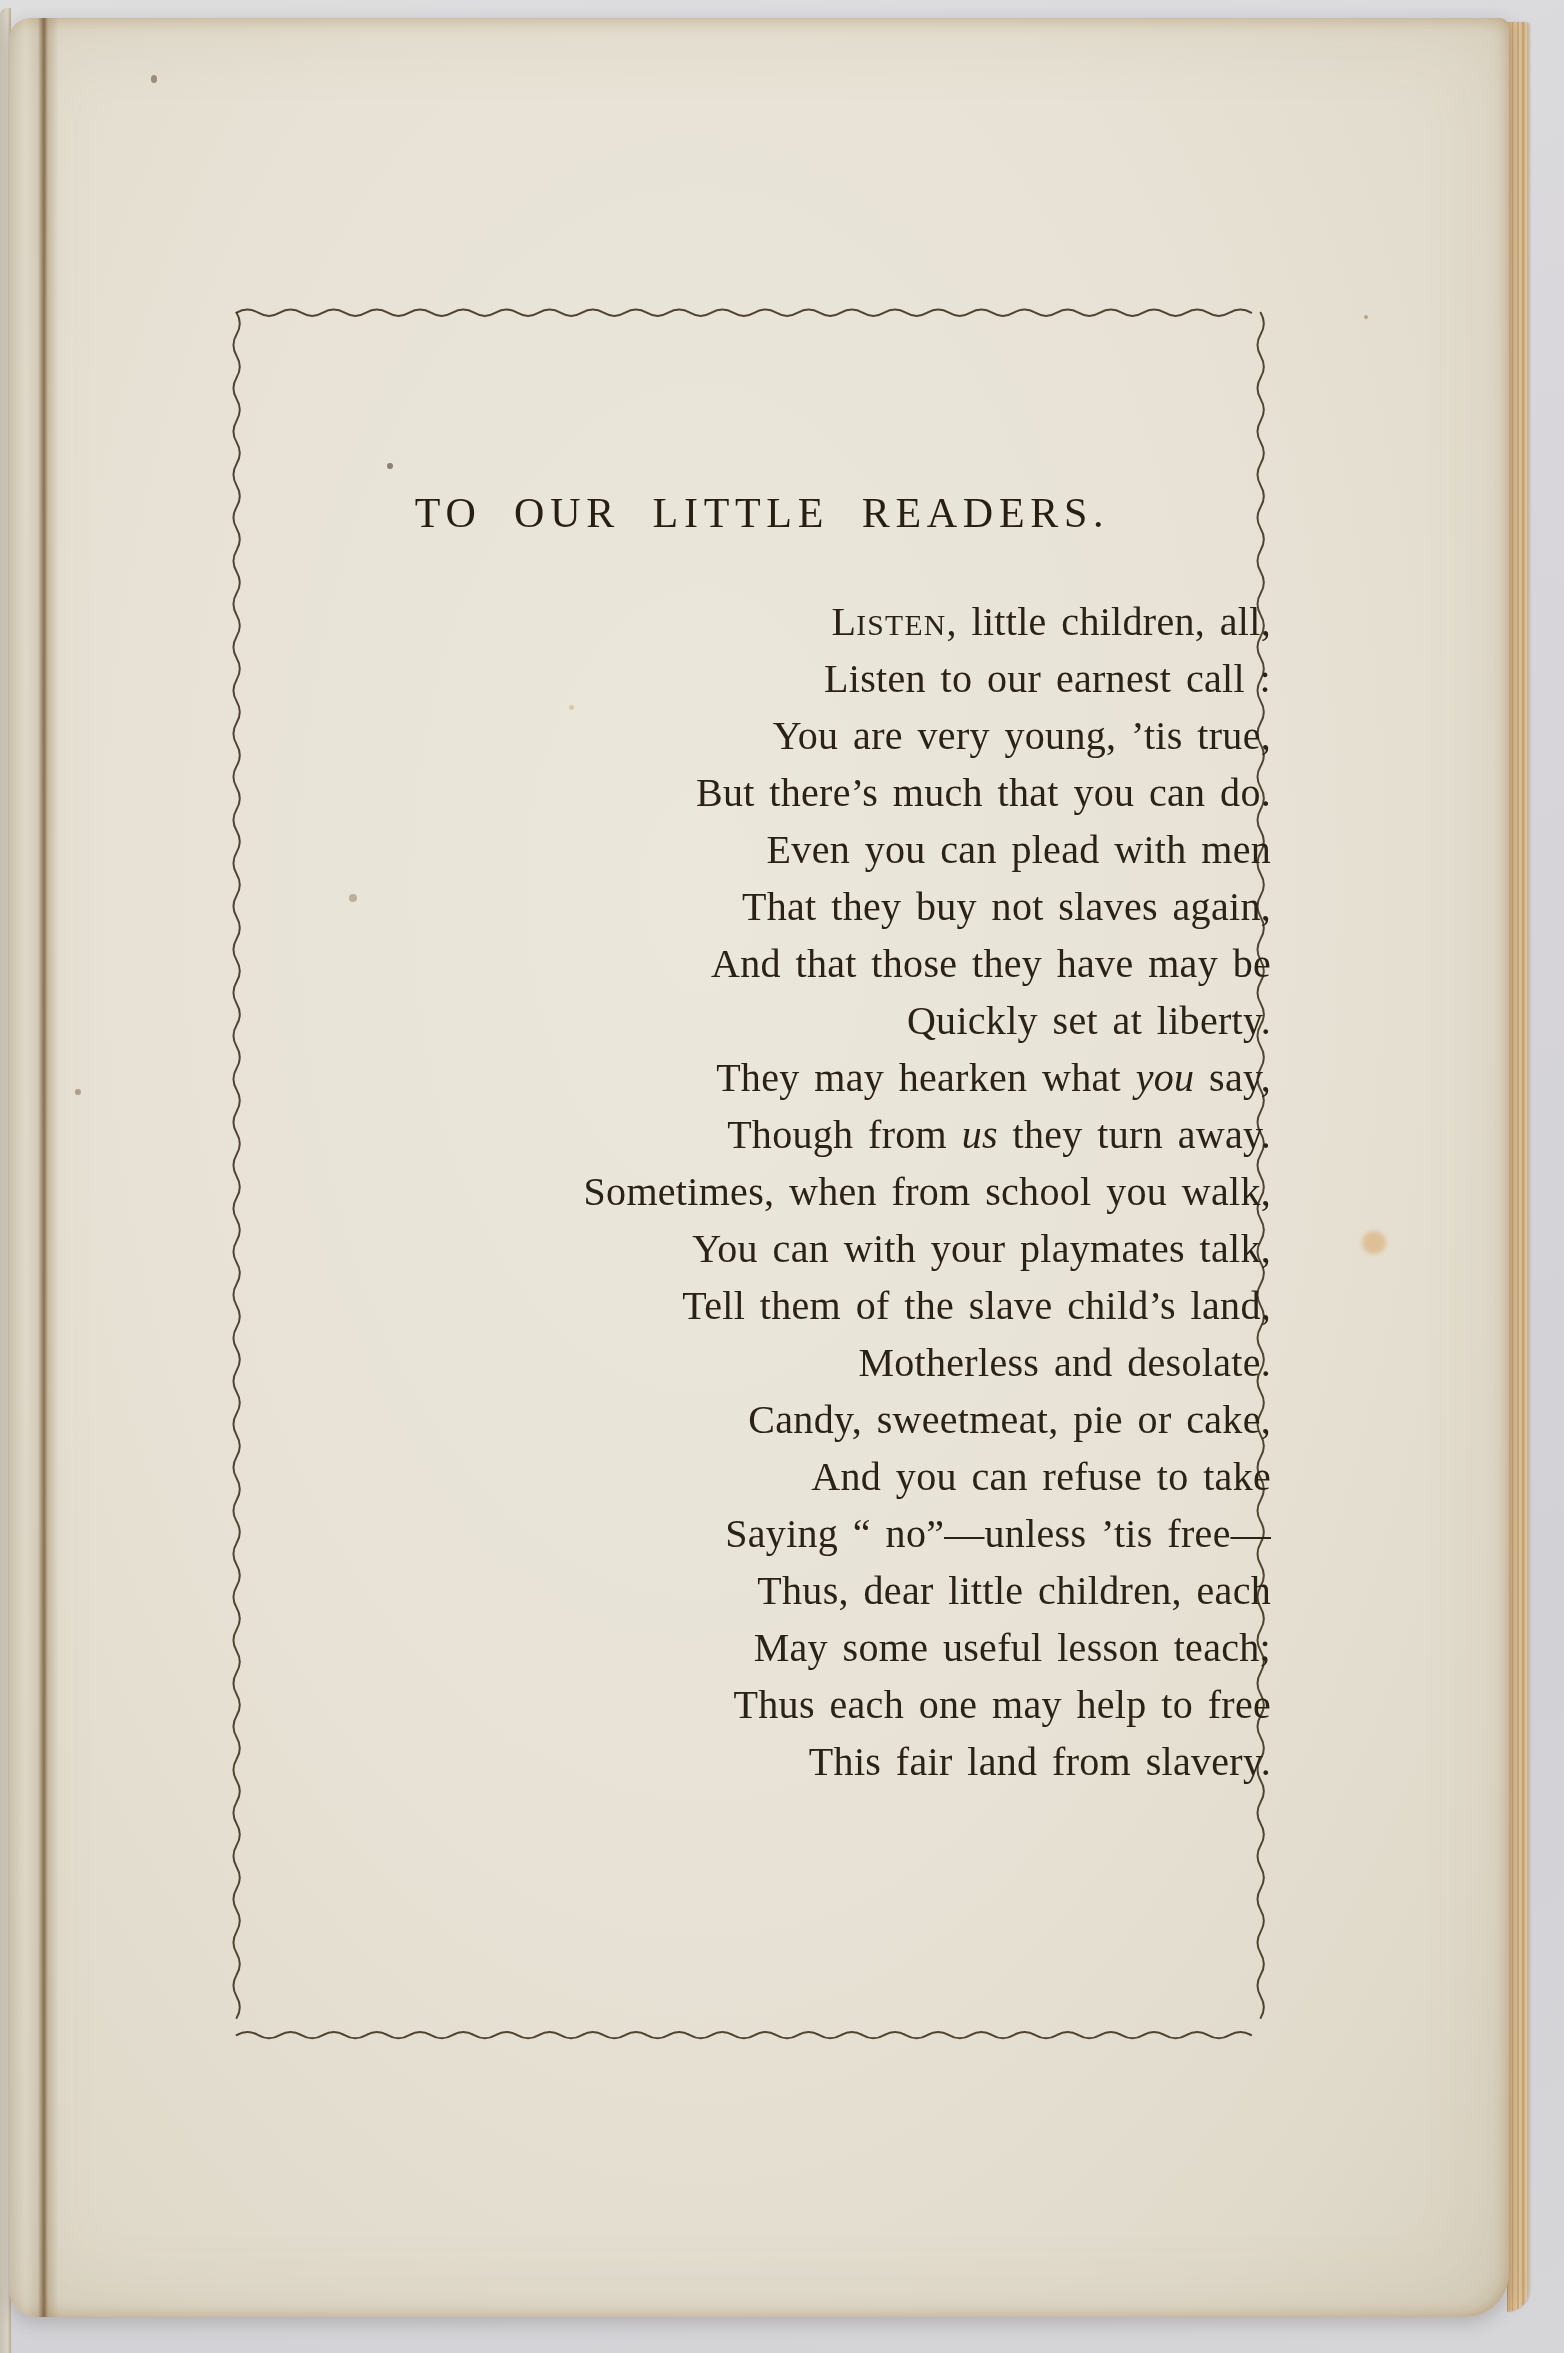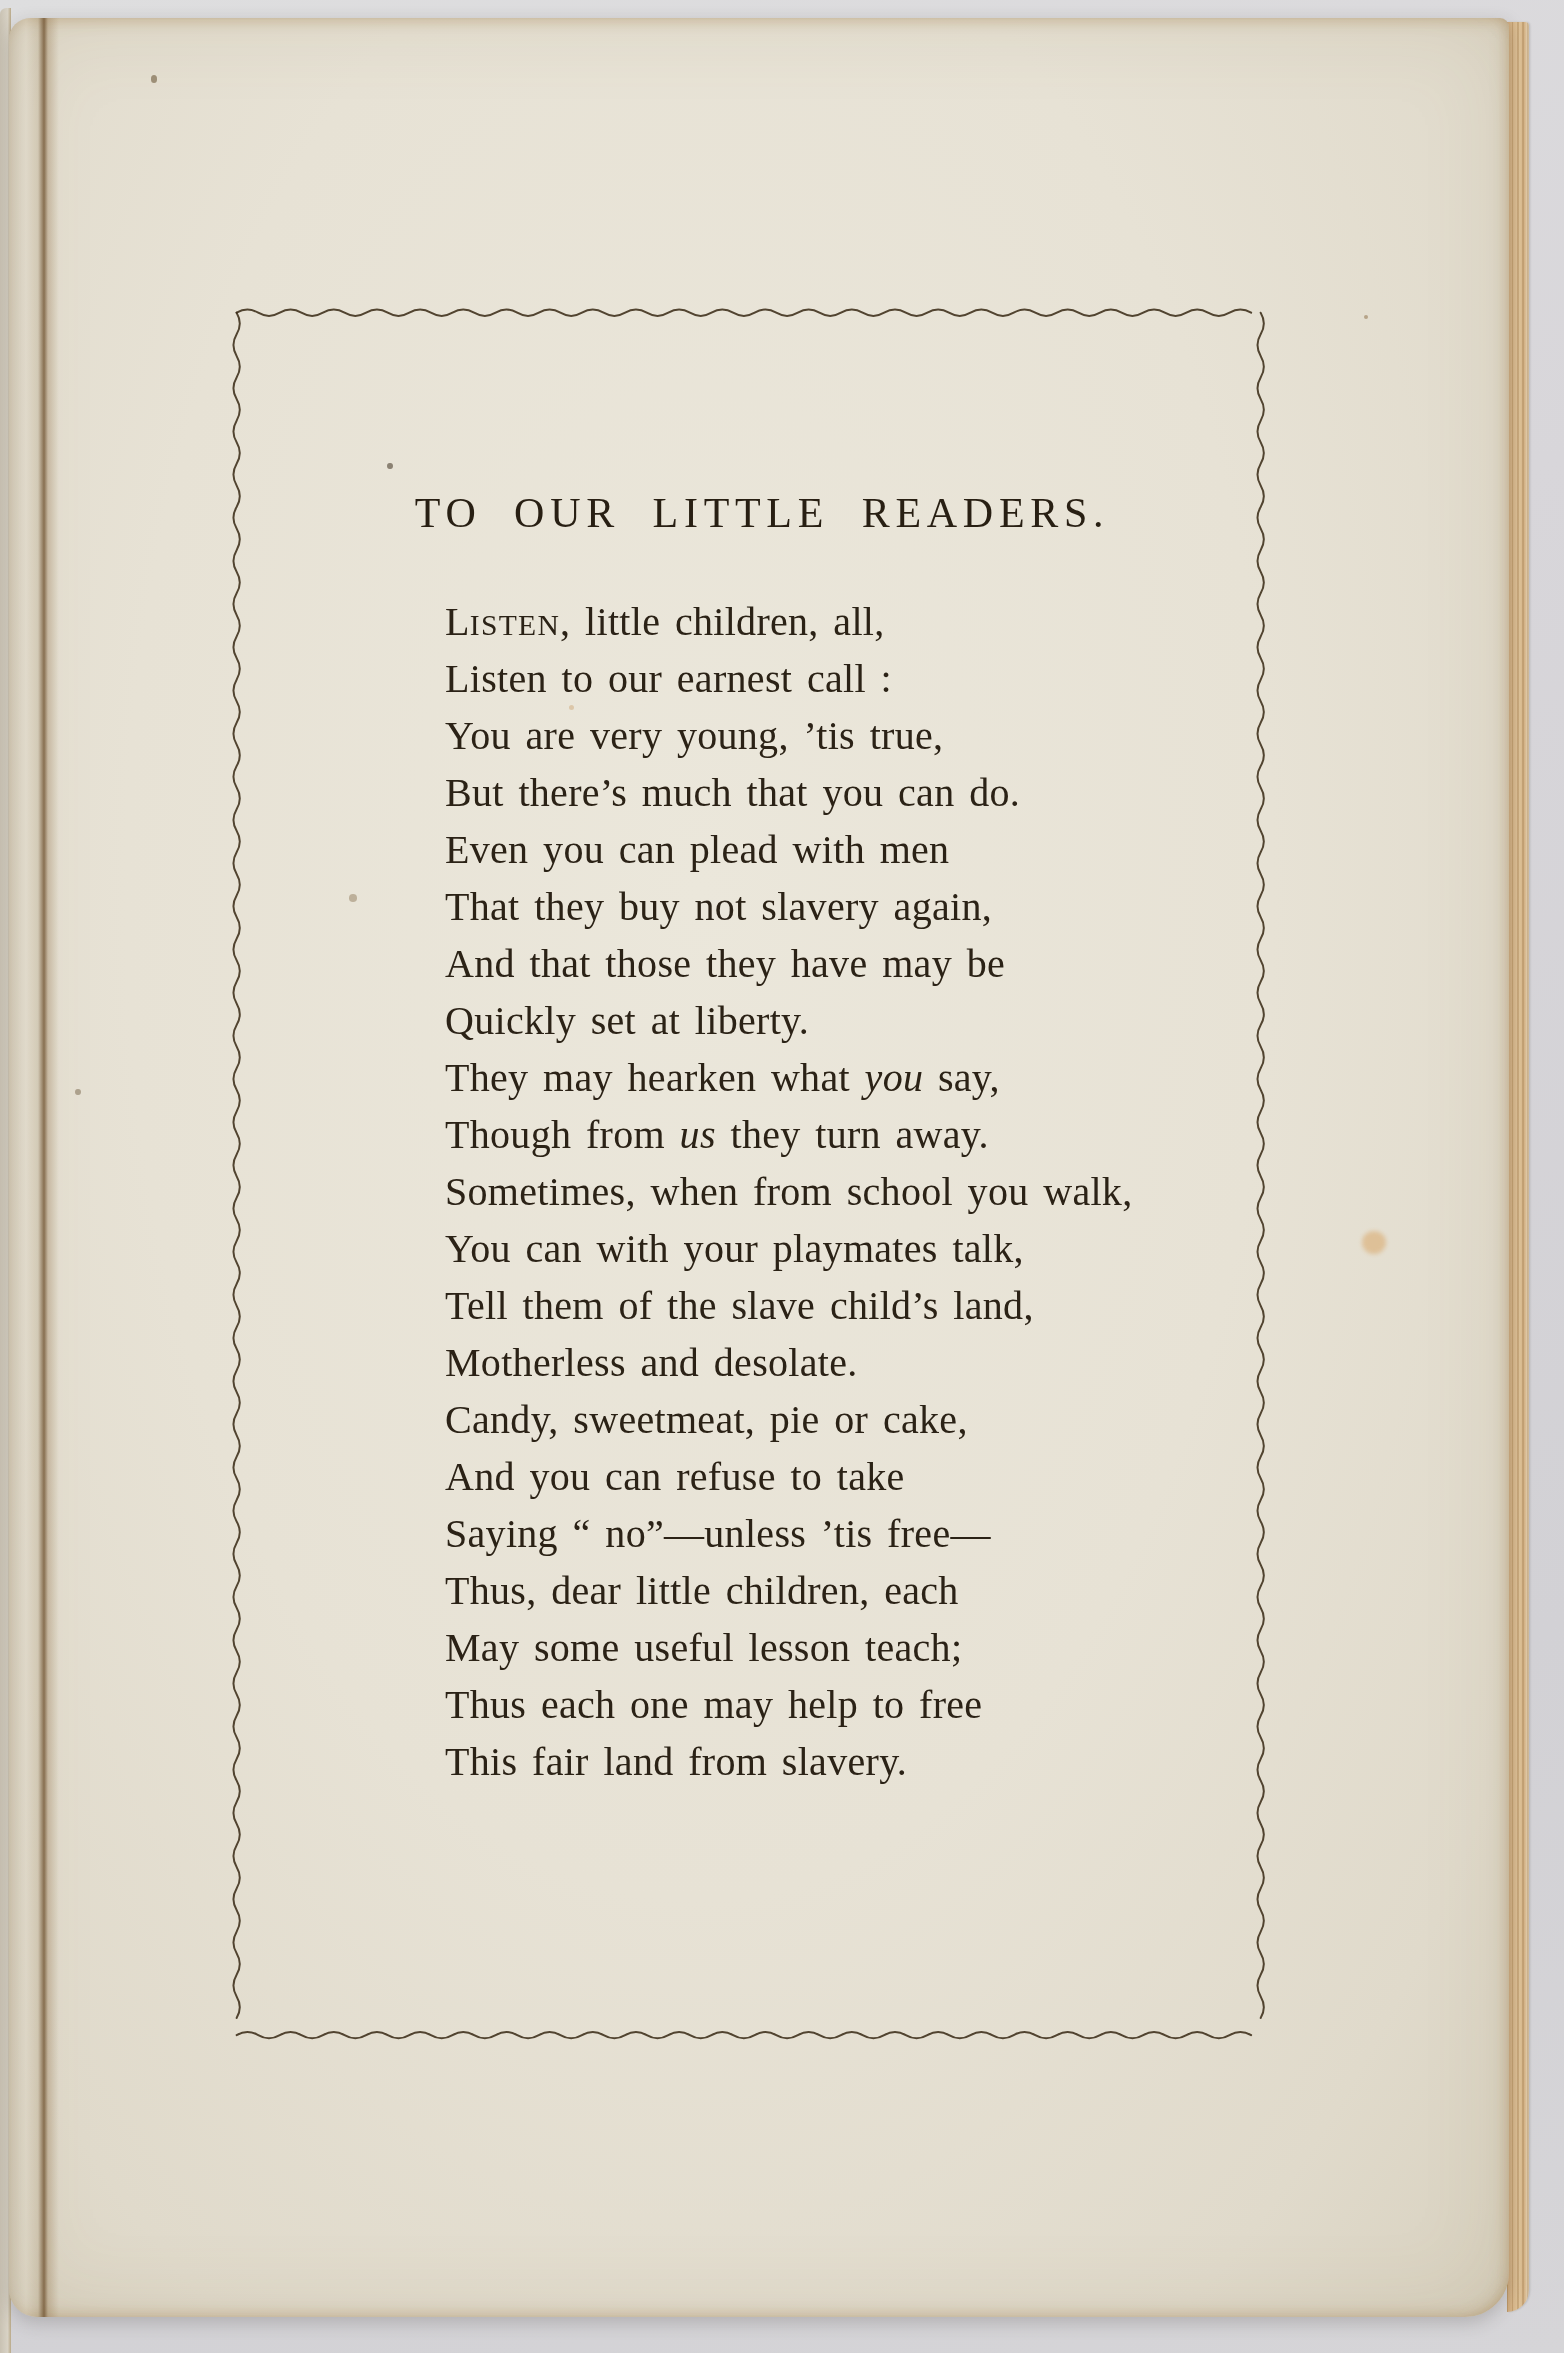--- a/index.html
+++ b/index.html
@@ -53,21 +53,21 @@
   
   .title{
     position:absolute;left:236px;top:489px;width:1026px;
     text-align:center;font-size:42px;letter-spacing:5.7px;word-spacing:16.5px;
     color:#281f13;white-space:nowrap;padding-left:13px;
   }
   
   .poem{
     position:absolute;left:445px;top:593px;width:826px;
     font-size:40px;line-height:57px;color:#2b2216;
-    letter-spacing:0.3px;word-spacing:4.4px;white-space:nowrap;
+    letter-spacing:0.3px;word-spacing:4.4px;white-space:nowrap;text-align:right;
   }
   .poem-line{height:57px;}
   .poem .it{font-style:italic;}
   .poem .sc{font-size:.74em;letter-spacing:1.3px;}
   
   .spot{position:absolute;border-radius:50%;pointer-events:none;}
   .s1{left:1362px;top:1231px;width:24px;height:23px;background:#d79b52;opacity:.45;filter:blur(1.9px);}
   .s2{left:151px;top:75px;width:6.4px;height:7.6px;background:#6f5b3d;opacity:.6;filter:blur(0.6px);}
   .s3{left:387px;top:463px;width:5.7px;height:6.4px;background:#4f4232;opacity:.6;filter:blur(0.6px);}
   .s4{left:349px;top:894px;width:7.6px;height:7.6px;background:#8a7352;opacity:.45;filter:blur(0.6px);}
@@ -93,21 +93,21 @@
 </svg>
 
 <div class="title">TO OUR LITTLE READERS.</div>
 
 <div class="poem" id="poem">
     <div class="poem-line"><span>L</span><span class="sc">ISTEN</span><span>, little children,  all,</span></div>
     <div class="poem-line"><span>Listen to our earnest call :</span></div>
     <div class="poem-line"><span>You are very young, ’tis true,</span></div>
     <div class="poem-line"><span>But there’s much that you can do.</span></div>
     <div class="poem-line"><span>Even you can plead with men</span></div>
-    <div class="poem-line"><span>That they buy not slavery again,</span></div>
+    <div class="poem-line"><span>That they buy not slaves again,</span></div>
     <div class="poem-line"><span>And that those they have may be</span></div>
     <div class="poem-line"><span>Quickly set at liberty.</span></div>
     <div class="poem-line"><span>They may hearken what </span><span class="it">you</span><span> say,</span></div>
     <div class="poem-line"><span>Though from </span><span class="it">us</span><span> they turn away.</span></div>
     <div class="poem-line"><span>Sometimes, when from school you walk,</span></div>
     <div class="poem-line"><span>You can with your playmates talk,</span></div>
     <div class="poem-line"><span>Tell them of the slave child’s land,</span></div>
     <div class="poem-line"><span>Motherless and desolate.</span></div>
     <div class="poem-line"><span>Candy, sweetmeat, pie or cake,</span></div>
     <div class="poem-line"><span>And you can refuse to take</span></div>

